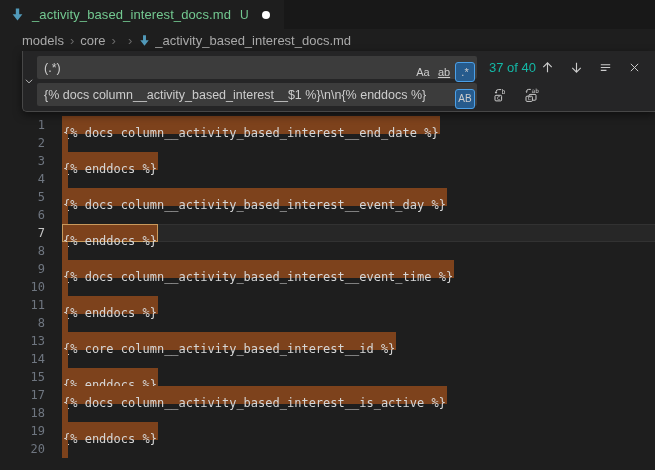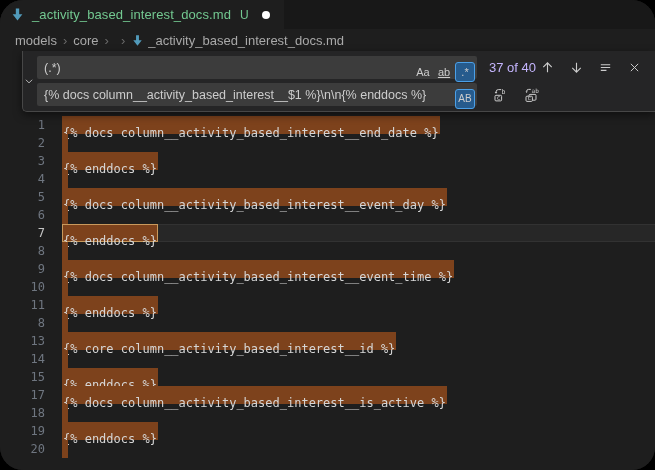--- a/index.html
+++ b/index.html
@@ -1,29 +1,29 @@
 <!DOCTYPE html>
 <html><head>
 <meta charset="utf-8">
 <style>
   * { margin:0; padding:0; box-sizing:border-box; }
   html,body { background:#000; }
   .window {
     position:relative; width:655px; height:470px; overflow:hidden;
-    background:#1e1e1e; font-family:"Liberation Sans", sans-serif;border-radius:23px;
+    background:#1e1e1e; font-family:"Liberation Sans", sans-serif;
     -webkit-font-smoothing:antialiased;
   }
   
   .tabbar { position:absolute; top:0; left:0; right:0; height:29px; background:#181818; display:flex; }
   .tab { display:flex; align-items:center; gap:7px; padding:0 14px 0 10px; height:29px; background:#1e1e1e; cursor:pointer; }
   .tab-label { font-size:13px; color:#73c991; letter-spacing:.1px; }
   .tab-git { font-size:12px; color:#73c991; margin-left:2px; }
   .tab-dot { width:8px; height:8px; border-radius:50%; background:#ffffff; margin-left:6px; }
   
-  .breadcrumbs { position:absolute; top:29px; left:0; right:0; height:22px; background:#1e1e1e;
+  .breadcrumbs { position:absolute; top:29px; left:7px; right:0; height:22px; background:#1e1e1e;
     display:flex; align-items:center; padding-left:15px; font-size:13px; color:#a9a9a9; }
   .crumb { cursor:pointer; white-space:nowrap; }
   .crumb-sep { color:#6a6a6a; margin:0 6px; font-size:13px; }
   .crumb-icon { display:flex; margin-right:4px; }
   .crumb-last { display:flex; align-items:center; }
   
   .editor { position:absolute; top:51px; left:0; right:0; bottom:0; background:#1e1e1e; overflow:hidden; cursor:text; }
   .lines { padding-top:65px; }
   .line { display:flex; height:18px; line-height:18px; font-family:"DejaVu Sans Mono", monospace; font-size:12px; }
   .gutter { width:62px; padding-right:17px; text-align:right; color:#6f7680; font-size:12px; flex:none; }
@@ -41,21 +41,21 @@
   .fw-toggle { width:14px; display:flex; align-items:center; justify-content:center; cursor:pointer; color:#cccccc; }
   .fw-main { flex:1; padding:5px 6px 5px 2px; display:flex; flex-direction:column; gap:4px; }
   .fw-row { display:flex; align-items:center; height:23px; }
   .fw-input { width:440px; height:23px; background:#3c3c3c; border-radius:2px; display:flex; align-items:center;
     padding:0 2px 0 7px; color:#cccccc; font-size:12.5px; cursor:text; }
   .fw-text { flex:1; white-space:nowrap; overflow:hidden; }
   .opt { flex:none; width:20px; height:20px; border-radius:3px; display:flex; align-items:center; justify-content:center;
     font-size:11px; color:#cccccc; margin-left:1px; cursor:pointer;margin-top:8px; }
   .opt .ul { text-decoration:underline; }
   .opt.on { background:#265b8d; border:1px solid #4ba0e8; }
-  .fw-count { margin-left:12px; font-size:13px; color:#c4b5fd; white-space:nowrap; }
+  .fw-count { margin-left:12px; font-size:13px; color:#14b8a6; white-space:nowrap; }
   .fw-actions { margin-left:auto; display:flex; align-items:center; gap:7px; margin-right:4px; }
   .icon-btn { width:22px; height:22px; border-radius:4px; display:flex; align-items:center; justify-content:center;
     color:#cccccc; cursor:pointer; }
   .fw-replace-actions { margin-left:12px; display:flex; align-items:center; gap:9px; }
   svg { display:block; }
 </style>
 </head>
 <body>
 
 <div class="window">

